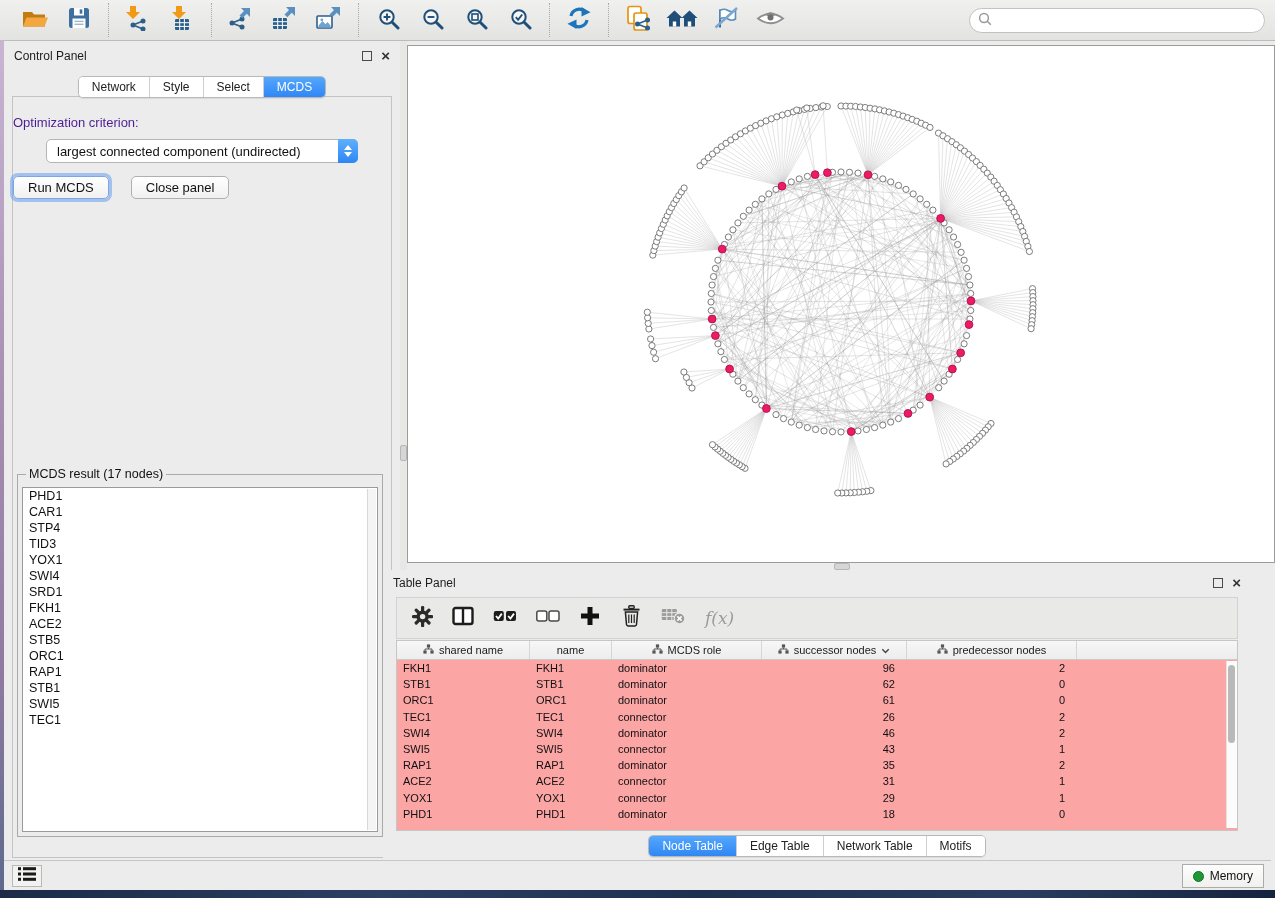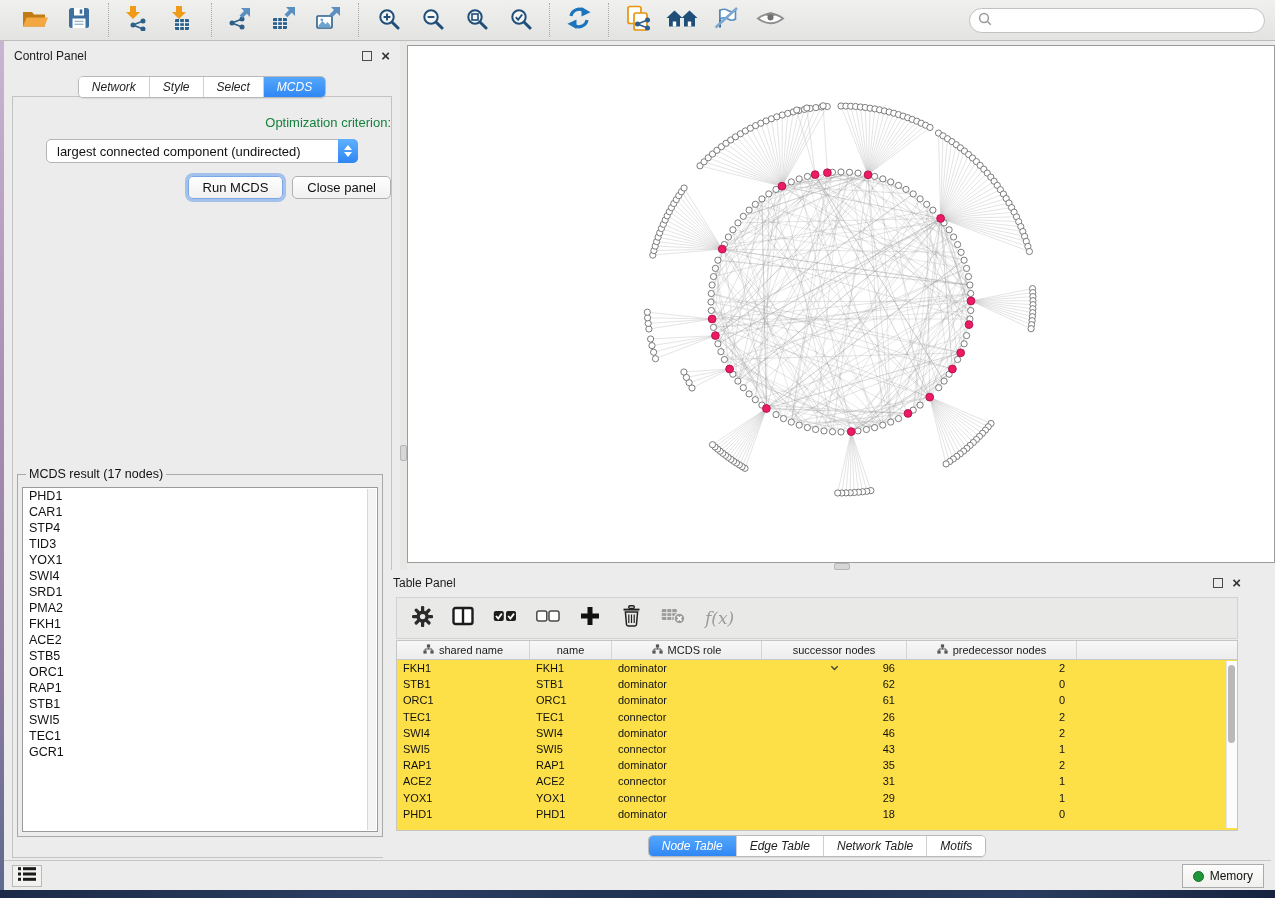--- a/index.html
+++ b/index.html
@@ -25,34 +25,34 @@
   
   .control-panel { position:absolute; left:4px; top:41px; width:396px; height:821px; background:#ececec; }
   .cp-title-row { height:26px; display:flex; align-items:center; padding:4px 10px 0 10px; }
   .panel-title { font-size:12px; color:#1c1c1c; flex:1; }
   .win-mini-icons { display:flex; align-items:center; gap:9px; }
   .float-icon { width:10px; height:10px; border:1.5px solid #4a4a4a; display:inline-block; }
   .close-x { font-size:15px; font-weight:bold; color:#333; line-height:10px; }
 
   .cp-tabs { display:flex; justify-content:center; margin-top:9px; position:relative; z-index:2; }
   .seg { display:flex; border:1px solid #b9b9b9; border-radius:5px; background:#fff; overflow:hidden; box-shadow:0 1px 1px rgba(0,0,0,.08); }
-  .seg .seg-btn { font-size:12px; padding:3px 13px; color:#222; background:#fff; border-right:1px solid #cfcfcf; cursor:default;font-style:italic; }
+  .seg .seg-btn { font-size:12px; padding:3px 13px; color:#222; background:#fff; border-right:1px solid #cfcfcf; cursor:default; }
   .seg .seg-btn:last-child { border-right:none; }
   .seg .seg-btn.sel { background:linear-gradient(#55a7fc,#2f87f5); color:#fff; }
 
   .cp-panel { position:absolute; left:8px; right:8px; top:55px; bottom:4px; border:1px solid #c3c3c1; background:#ececec; }
-  .opt-label { text-align:right; margin-top:18px; font-size:13px; color:#15803d; }
+  .opt-label { text-align:left; margin-top:18px; font-size:13px; color:#4c1d95; }
   .opt-select { margin:9px auto 0 auto; width:312px; height:24px; background:#fff; border:1px solid #b5b5b5; border-radius:5px;
     display:flex; align-items:center; font-size:13px; color:#111; position:relative; cursor:default; }
   .opt-select .sel-text { padding-left:10px; flex:1; white-space:nowrap; overflow:hidden; }
   .stepper { width:20px; height:24px; margin:-1px -1px -1px 0; border-radius:0 5px 5px 0;
     background:linear-gradient(#5fb0fd,#2e86f4); display:flex; flex-direction:column; align-items:center; justify-content:center; gap:2px; }
   .tri-up { width:0;height:0;border-left:4px solid transparent;border-right:4px solid transparent;border-bottom:5px solid #fff; }
   .tri-dn { width:0;height:0;border-left:4px solid transparent;border-right:4px solid transparent;border-top:5px solid #fff; }
-  .cp-buttons { display:flex; justify-content:flex-end; gap:9px; margin-top:13px; }
+  .cp-buttons { display:flex; justify-content:flex-start; gap:22px; margin-top:13px; }
   .mac-btn { font-size:13px; color:#111; background:linear-gradient(#fff,#f0f0f0); border:1px solid #b0b0b0; border-radius:5px; padding:3px 14px; cursor:default; font-family:"Liberation Sans",sans-serif; }
   .mac-btn.focused { box-shadow:0 0 0 3px rgba(106,158,236,.55); border-color:#7ba7e8; }
 
   .result-fieldset { position:absolute; left:4px; right:8px; top:370px; bottom:20px; border:1px solid #a9a9a9; margin:0 0 0 0; padding:4px; }
   .result-fieldset legend { font-size:12.5px; color:#111; padding:0 3px; margin-left:4px; }
   .result-list { position:absolute; inset:6px 4px 4px 4px; background:#fff; border:1px solid #9a9a9a; overflow:hidden; }
   .result-item { font-size:12.5px; color:#111; padding:1.5px 0 1.5px 6px; line-height:13px; }
   .result-scroll { position:absolute; top:1px; bottom:1px; right:1px; width:9px; background:#f4f4f4; border-left:1px solid #d8d8d8; }
 
   
@@ -74,21 +74,21 @@
   .h-divider { position:absolute; left:407px; top:563px; width:868px; height:7px; background:#ececec; }
   .h-handle { position:absolute; left:427px; top:0; width:16px; height:7px; background:#d6d6d6; border:1px solid #b6b6b6; border-radius:2px; }
 
   
   .table-panel { position:absolute; left:383px; top:570px; width:868px; height:290px; background:#ececec; }
   .tp-title-row { height:22px; display:flex; align-items:center; padding:4px 10px 0 10px; }
   .tp-toolbar { position:absolute; left:13px; right:13px; top:27px; height:42px; background:#e9e9e7; border:1px solid #d2d2d0; display:flex; align-items:center; gap:19px; padding:0 14px; }
   .tp-tool { display:flex; align-items:center; justify-content:center; min-width:22px; height:26px; cursor:default; }
   .fx-label { font-family:"DejaVu Serif", serif; font-style:italic; font-size:17px; color:#9b9b9b; }
 
-  .tp-table { position:absolute; left:13px; right:13px; top:70px; height:191px; background:#fde047; border:1px solid #c6c6c4; overflow:hidden; }
+  .tp-table { position:absolute; left:13px; right:13px; top:70px; height:191px; background:#fca5a5; border:1px solid #c6c6c4; overflow:hidden; }
   .tbl-header { display:flex; height:19px; background:linear-gradient(#f7f7f7,#ededed); border-bottom:1px solid #c9c9c9; }
   .th { display:flex; align-items:center; font-size:11px; color:#1a1a1a; border-right:1px solid #d5d5d5; padding:0 4px; justify-content:center; gap:5px; }
   .tbl-row { display:flex; height:16.2px; align-items:center; }
   .td { font-size:11px; color:#111; padding:0 6px; white-space:nowrap; overflow:hidden; }
   .td.num { text-align:right; padding-right:12px; }
   .tbl-scroll { position:absolute; right:2px; top:24px; width:7px; height:78px; background:#b9b9b9; border-radius:4px; }
   .tbl-scroll-track { position:absolute; right:0; top:20px; bottom:2px; width:11px; border-left:1px solid #e4e4e4; background:#fcfcfc; }
 
   .tp-tabs { position:absolute; left:0; right:0; bottom:3px; display:flex; justify-content:center; }
 
@@ -286,30 +286,28 @@
         <legend>MCDS result (17 nodes)</legend>
         <div class="result-list" id="mcds-list">
           <div class="result-scroll"></div>
         <div class="result-item">PHD1</div>
             <div class="result-item">CAR1</div>
             <div class="result-item">STP4</div>
             <div class="result-item">TID3</div>
             <div class="result-item">YOX1</div>
             <div class="result-item">SWI4</div>
             <div class="result-item">SRD1</div>
-            <div class="result-item">PMA2</div>
             <div class="result-item">FKH1</div>
             <div class="result-item">ACE2</div>
             <div class="result-item">STB5</div>
             <div class="result-item">ORC1</div>
             <div class="result-item">RAP1</div>
             <div class="result-item">STB1</div>
             <div class="result-item">SWI5</div>
             <div class="result-item">TEC1</div>
-            <div class="result-item">GCR1</div>
           </div>
       </fieldset>
     </div>
   </div>
 
   <div class="v-divider">
     <div class="v-handle"></div>
   </div>
 
   <div class="network-window">
@@ -1073,21 +1071,21 @@
             <span><svg width="11" height="10" viewBox="0 0 11 10">
                 <g fill="#555">
                   <rect x="3.9" y="0.4" width="3.2" height="3.2"></rect>
                   <rect x="0.4" y="6.4" width="3.2" height="3.2"></rect>
                   <rect x="7.4" y="6.4" width="3.2" height="3.2"></rect>
                 </g>
                 <path d="M5.5 3.6 v1.4 M2 6.4 v-1.4 h7 v1.4" fill="none" stroke="#555" stroke-width="1"></path>
               </svg></span>
             <span>MCDS role</span>
           </div>
-          <div class="th" style="width: 145px; flex-direction: column;">
+          <div class="th" style="width: 145px;">
             <span><svg width="11" height="10" viewBox="0 0 11 10">
                 <g fill="#555">
                   <rect x="3.9" y="0.4" width="3.2" height="3.2"></rect>
                   <rect x="0.4" y="6.4" width="3.2" height="3.2"></rect>
                   <rect x="7.4" y="6.4" width="3.2" height="3.2"></rect>
                 </g>
                 <path d="M5.5 3.6 v1.4 M2 6.4 v-1.4 h7 v1.4" fill="none" stroke="#555" stroke-width="1"></path>
               </svg></span>
             <span>successor nodes</span>
             <span><svg width="9" height="6" viewBox="0 0 9 6">

